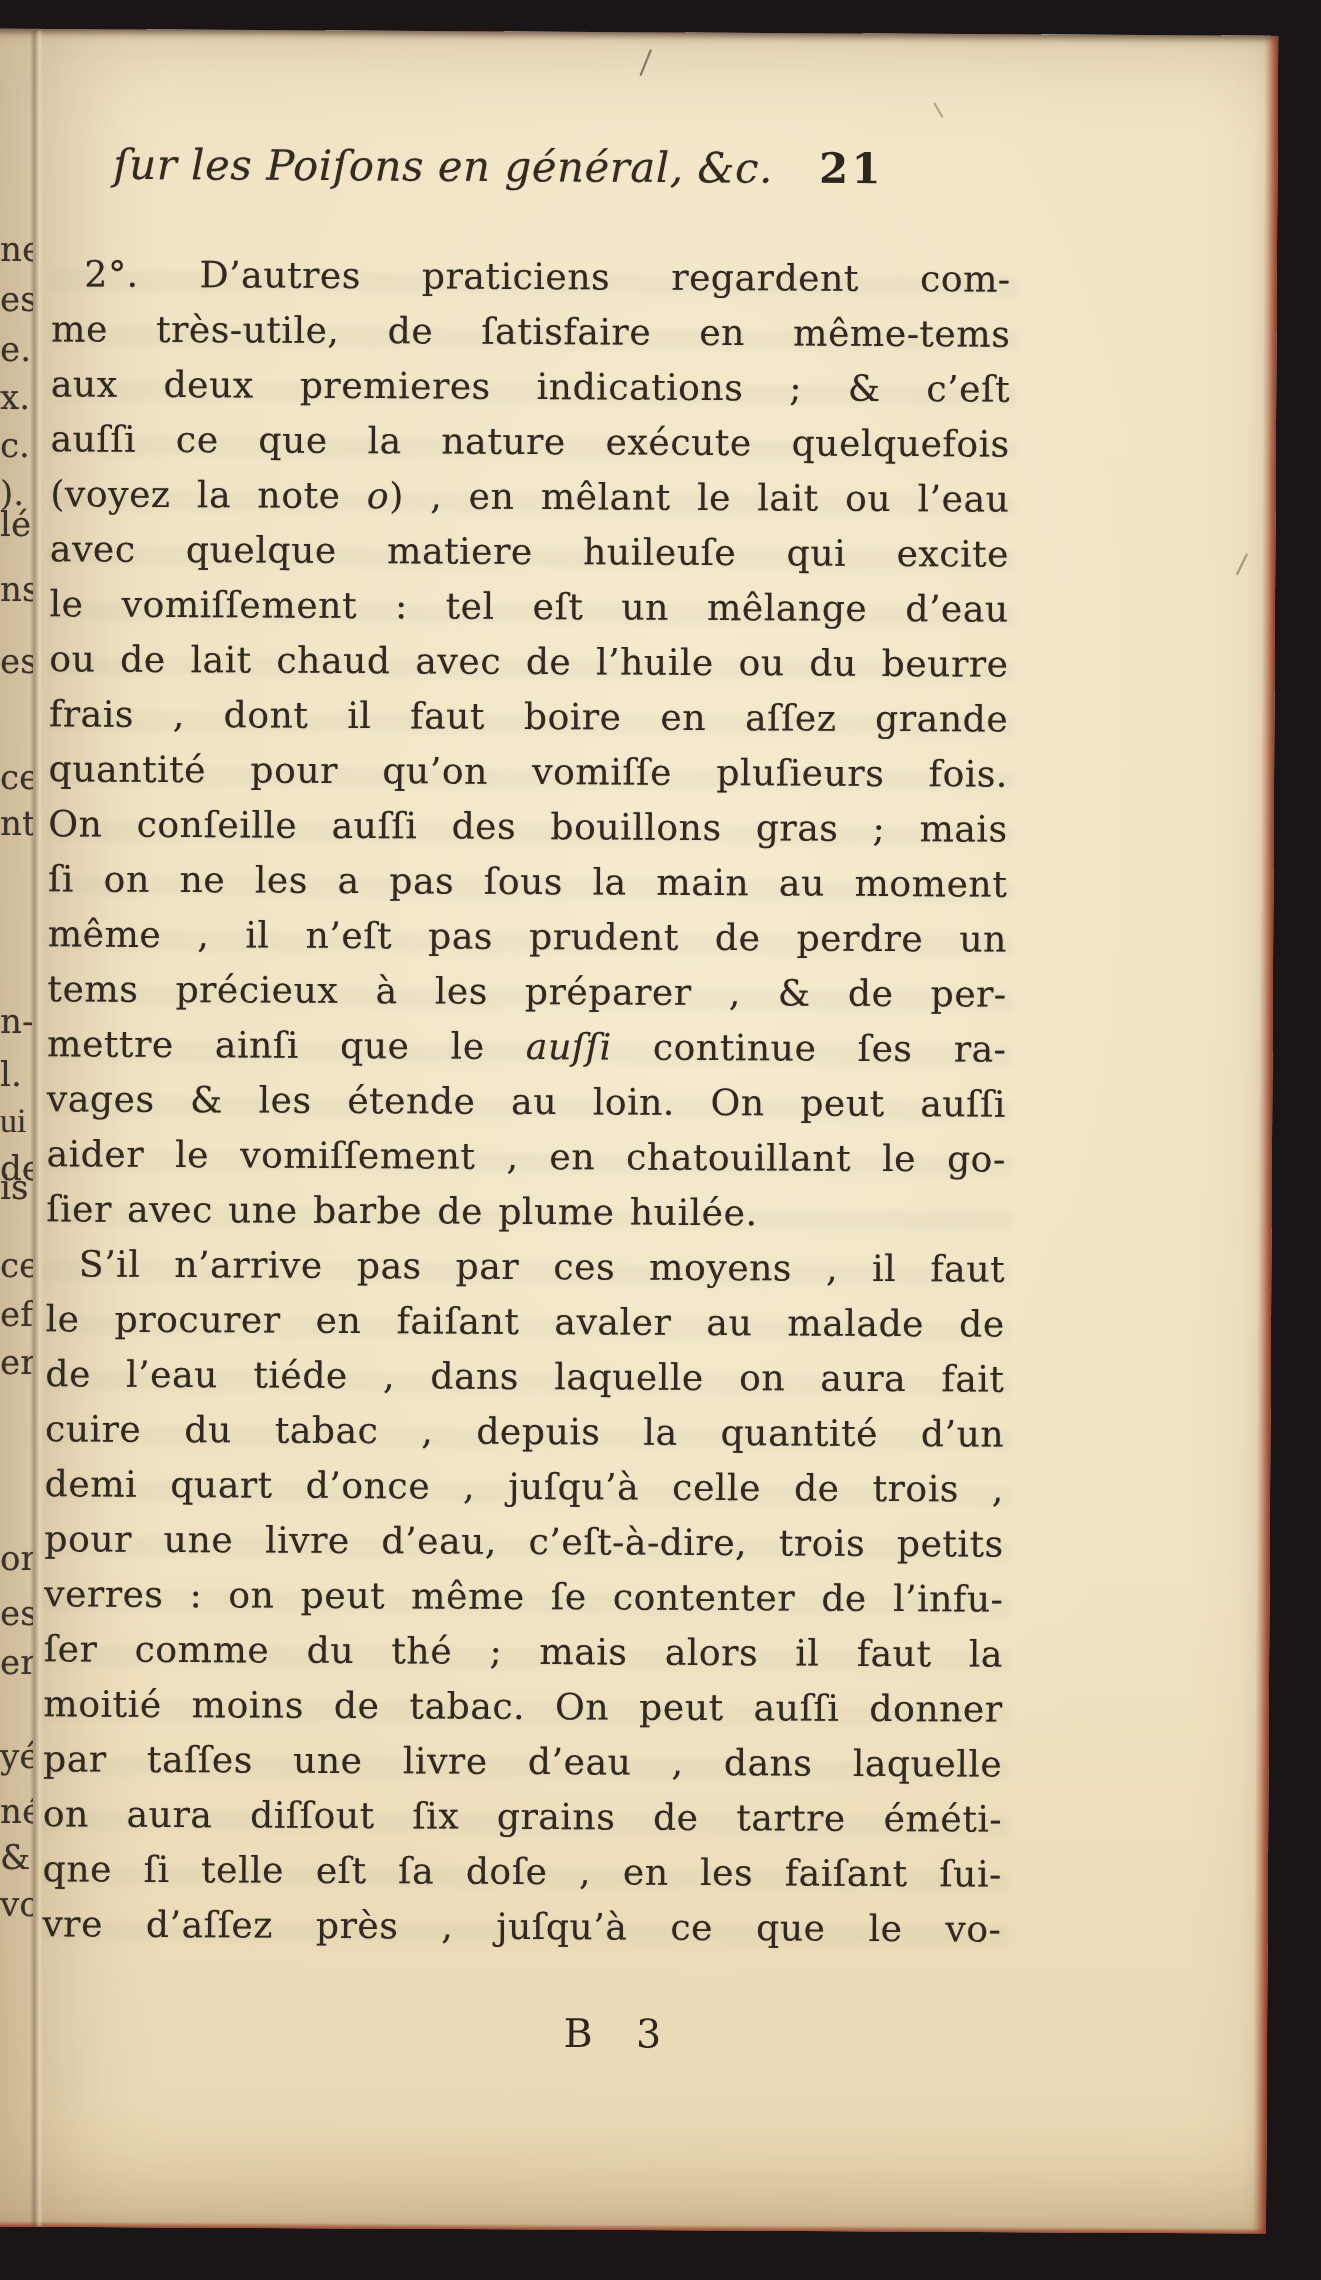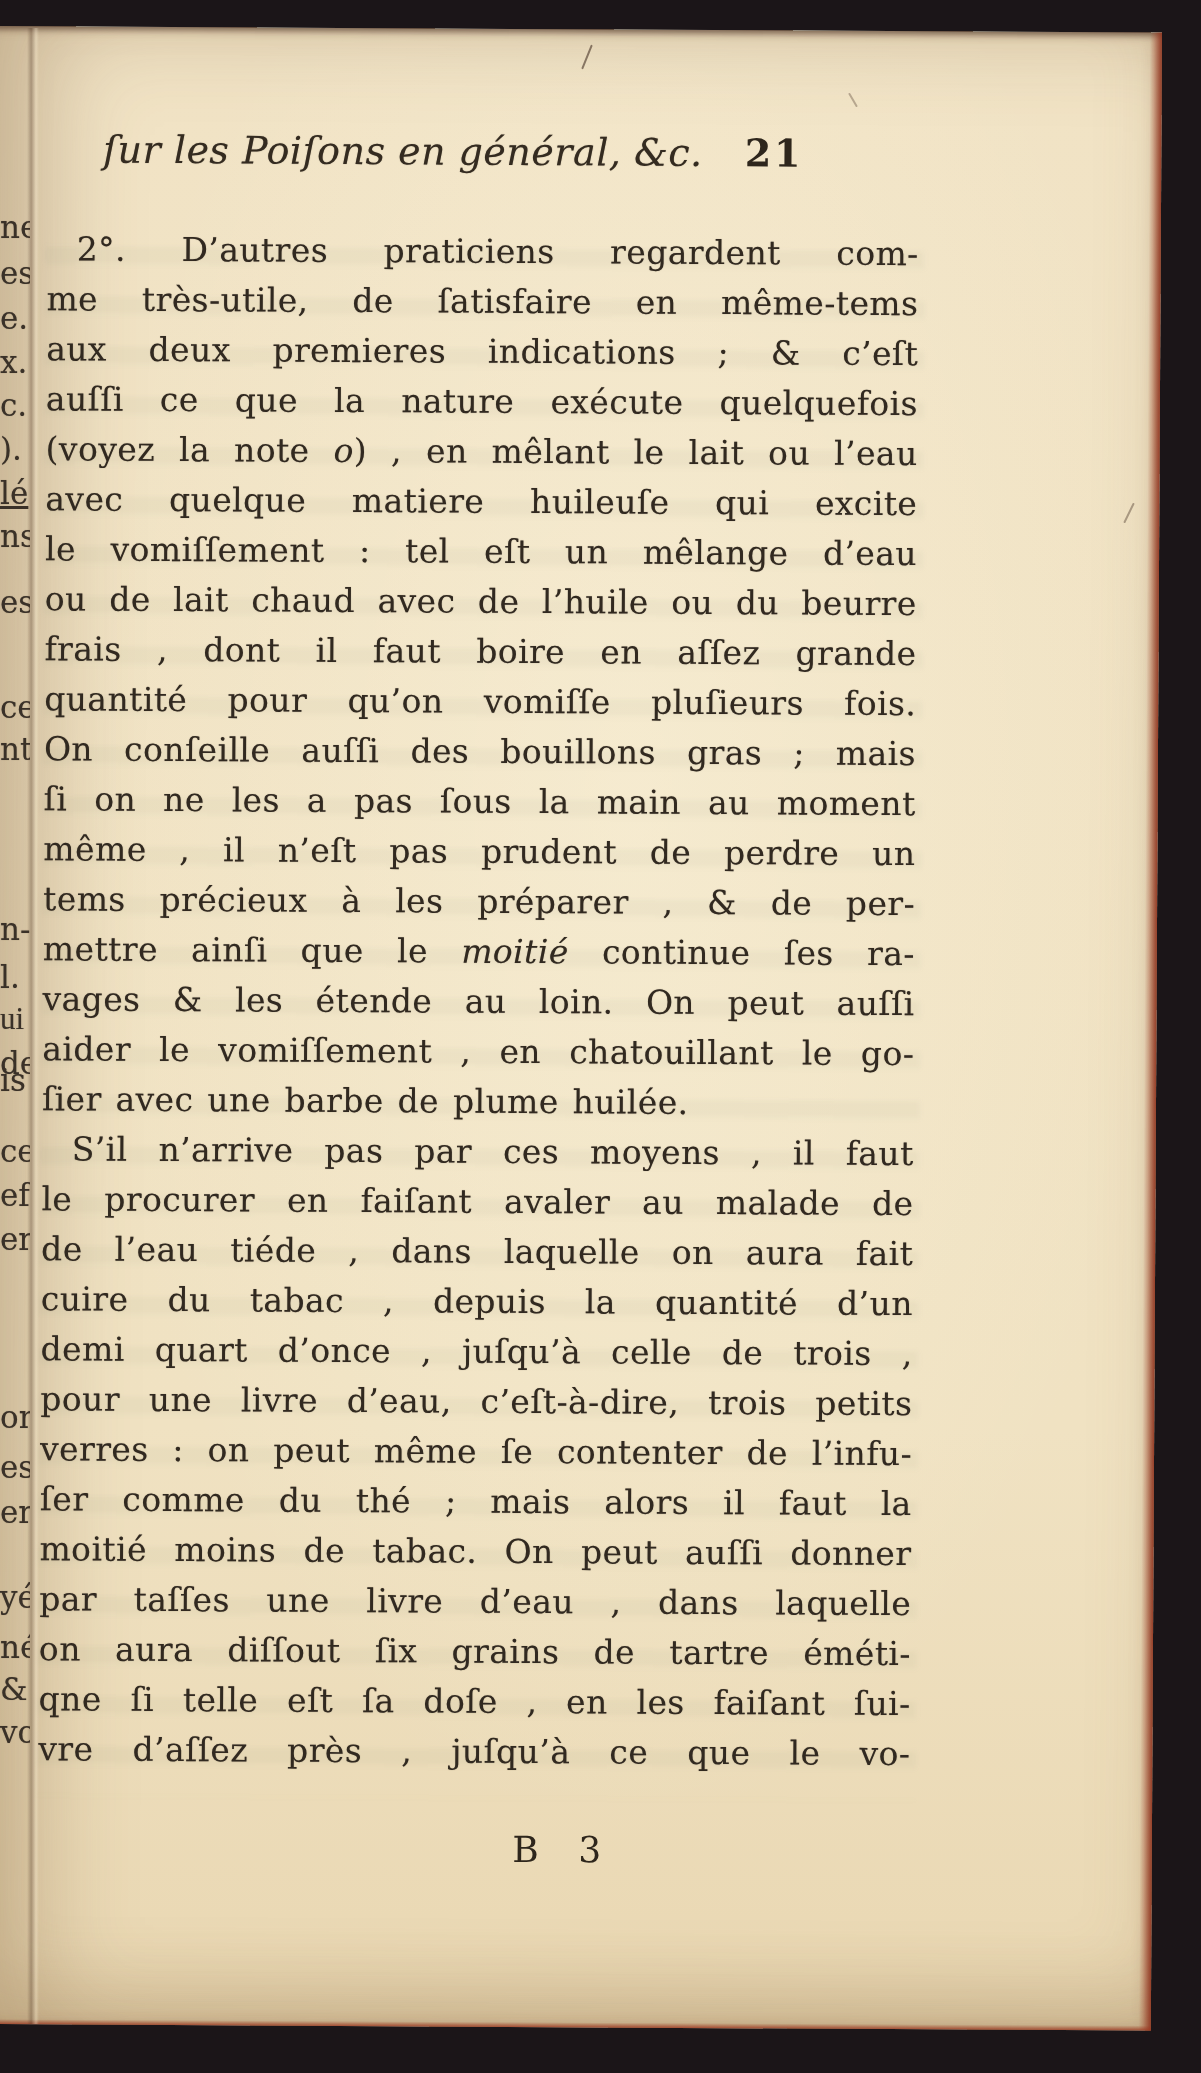--- a/index.html
+++ b/index.html
@@ -140,21 +140,21 @@
         <div class="line just"><span>(voyez la note </span><span class="it">o</span><span>) , en mêlant le lait ou l’eau</span></div>
         <div class="line just"><span>avec quelque matiere huileuſe qui excite</span></div>
         <div class="line just"><span>le vomiſſement : tel eſt un mêlange d’eau</span></div>
         <div class="line just"><span>ou de lait chaud avec de l’huile ou du beurre</span></div>
         <div class="line just"><span>frais , dont il faut boire en aſſez grande</span></div>
         <div class="line just"><span>quantité pour qu’on vomiſſe pluſieurs fois.</span></div>
         <div class="line just"><span>On conſeille auſſi des bouillons gras ; mais</span></div>
         <div class="line just"><span>ſi on ne les a pas ſous la main au moment</span></div>
         <div class="line just"><span>même , il n’eſt pas prudent de perdre un</span></div>
         <div class="line just"><span>tems précieux à les préparer , &amp; de per-</span></div>
-        <div class="line just"><span>mettre ainſi que le </span><span class="it">moitié</span><span> continue ſes ra-</span></div>
+        <div class="line just"><span>mettre ainſi que le </span><span class="it">auſſi</span><span> continue ſes ra-</span></div>
         <div class="line just"><span>vages &amp; les étende au loin. On peut auſſi</span></div>
         <div class="line just"><span>aider le vomiſſement , en chatouillant le go-</span></div>
         <div class="line"><span>ſier avec une barbe de plume huilée.</span></div>
         <div class="line just ind"><span>S’il n’arrive pas par ces moyens , il faut</span></div>
         <div class="line just"><span>le procurer en faiſant avaler au malade de</span></div>
         <div class="line just"><span>de l’eau tiéde , dans laquelle on aura fait</span></div>
         <div class="line just"><span>cuire du tabac , depuis la quantité d’un</span></div>
         <div class="line just"><span>demi quart d’once , juſqu’à celle de trois ,</span></div>
         <div class="line just"><span>pour une livre d’eau, c’eſt-à-dire, trois petits</span></div>
         <div class="line just"><span>verres : on peut même ſe contenter de l’infu-</span></div>
@@ -173,21 +173,21 @@
   <div class="edge-bottom"></div>
 </div>
 
 <div id="gutter-fragments">
     <span class="frag" style="top: 210px;">ne</span>
     <span class="frag" style="top: 256px;">es</span>
     <span class="frag" style="top: 301px;">e.</span>
     <span class="frag" style="top: 345px;">x.</span>
     <span class="frag" style="top: 388px;">c.</span>
     <span class="frag" style="top: 432px;">).</span>
-    <span class="frag" style="top: 476px; text-decoration: underline;">lé</span>
+    <span class="frag" style="top: 460px;">lé</span>
     <span class="frag" style="top: 519px;">ns</span>
     <span class="frag" style="top: 585px;">es</span>
     <span class="frag" style="top: 690px;">ce</span>
     <span class="frag" style="top: 732px;">nt</span>
     <span class="frag" style="top: 912px;">n-</span>
     <span class="frag" style="top: 960px;">l.</span>
     <span class="frag" style="top: 1002px; font-family: Liberation Serif, serif;">ui</span>
     <span class="frag" style="top: 1046px;">de</span>
     <span class="frag" style="top: 1063px;">is</span>
     <span class="frag" style="top: 1134px;">ce</span>

